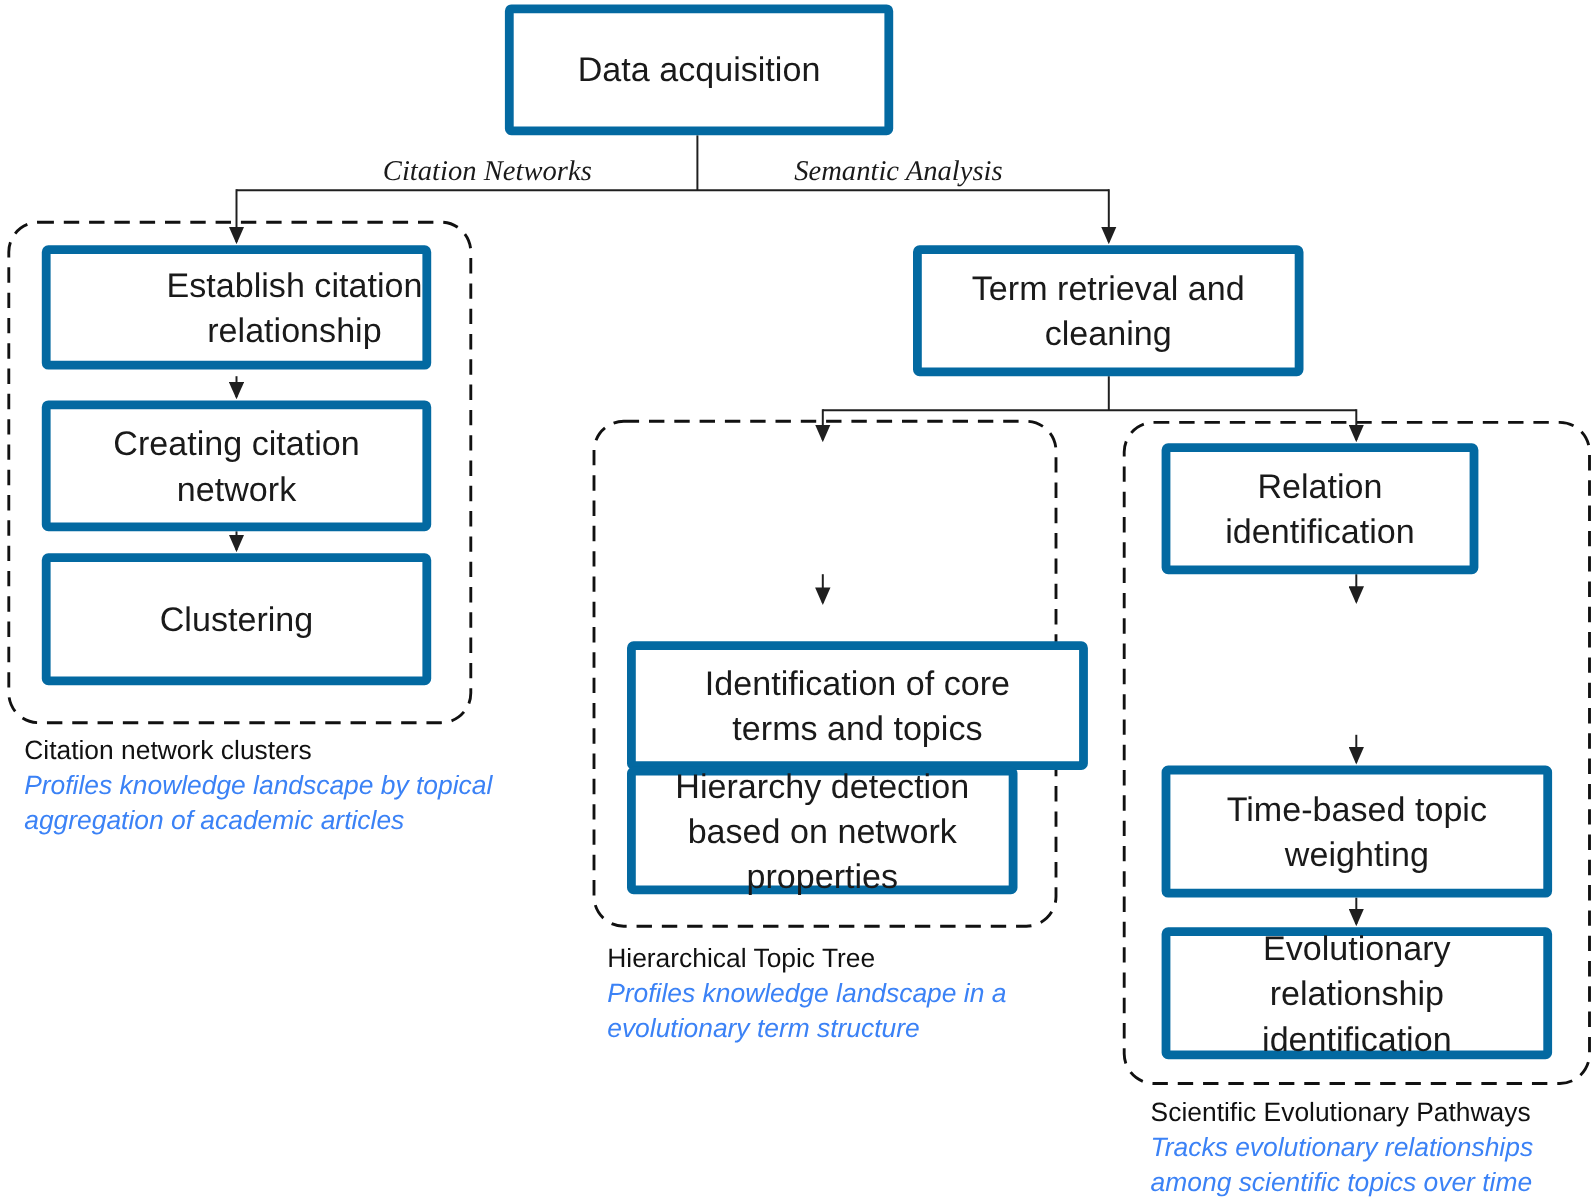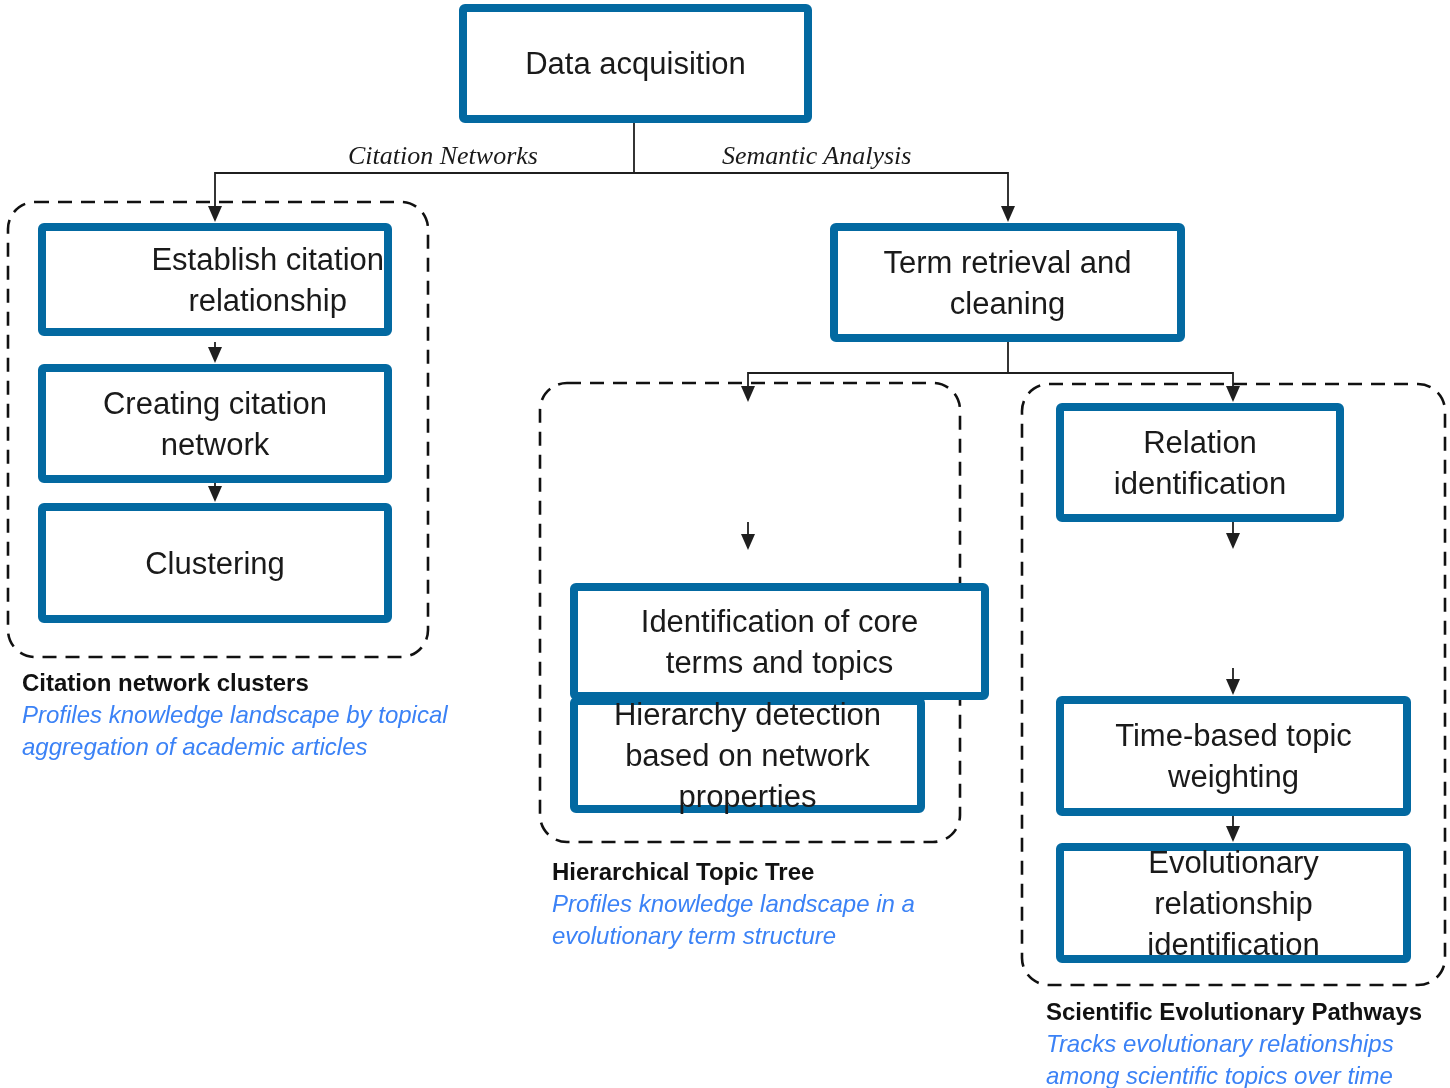--- a/index.html
+++ b/index.html
@@ -48,21 +48,21 @@
     line-height: 30px;
     color: #1a1a1a;
     white-space: nowrap;
   }
   .caption {
     position: absolute;
     text-align: left;
   }
   .caption-title {
     font-size: 24px;
-    font-weight: bold;
+    font-weight: normal;
     line-height: 32px;
     color: #111111;
     white-space: pre-line;
   }
   .caption-desc {
     font-size: 24px;
     font-style: italic;
     line-height: 32px;
     color: #3b82f6;
     white-space: pre-line;

